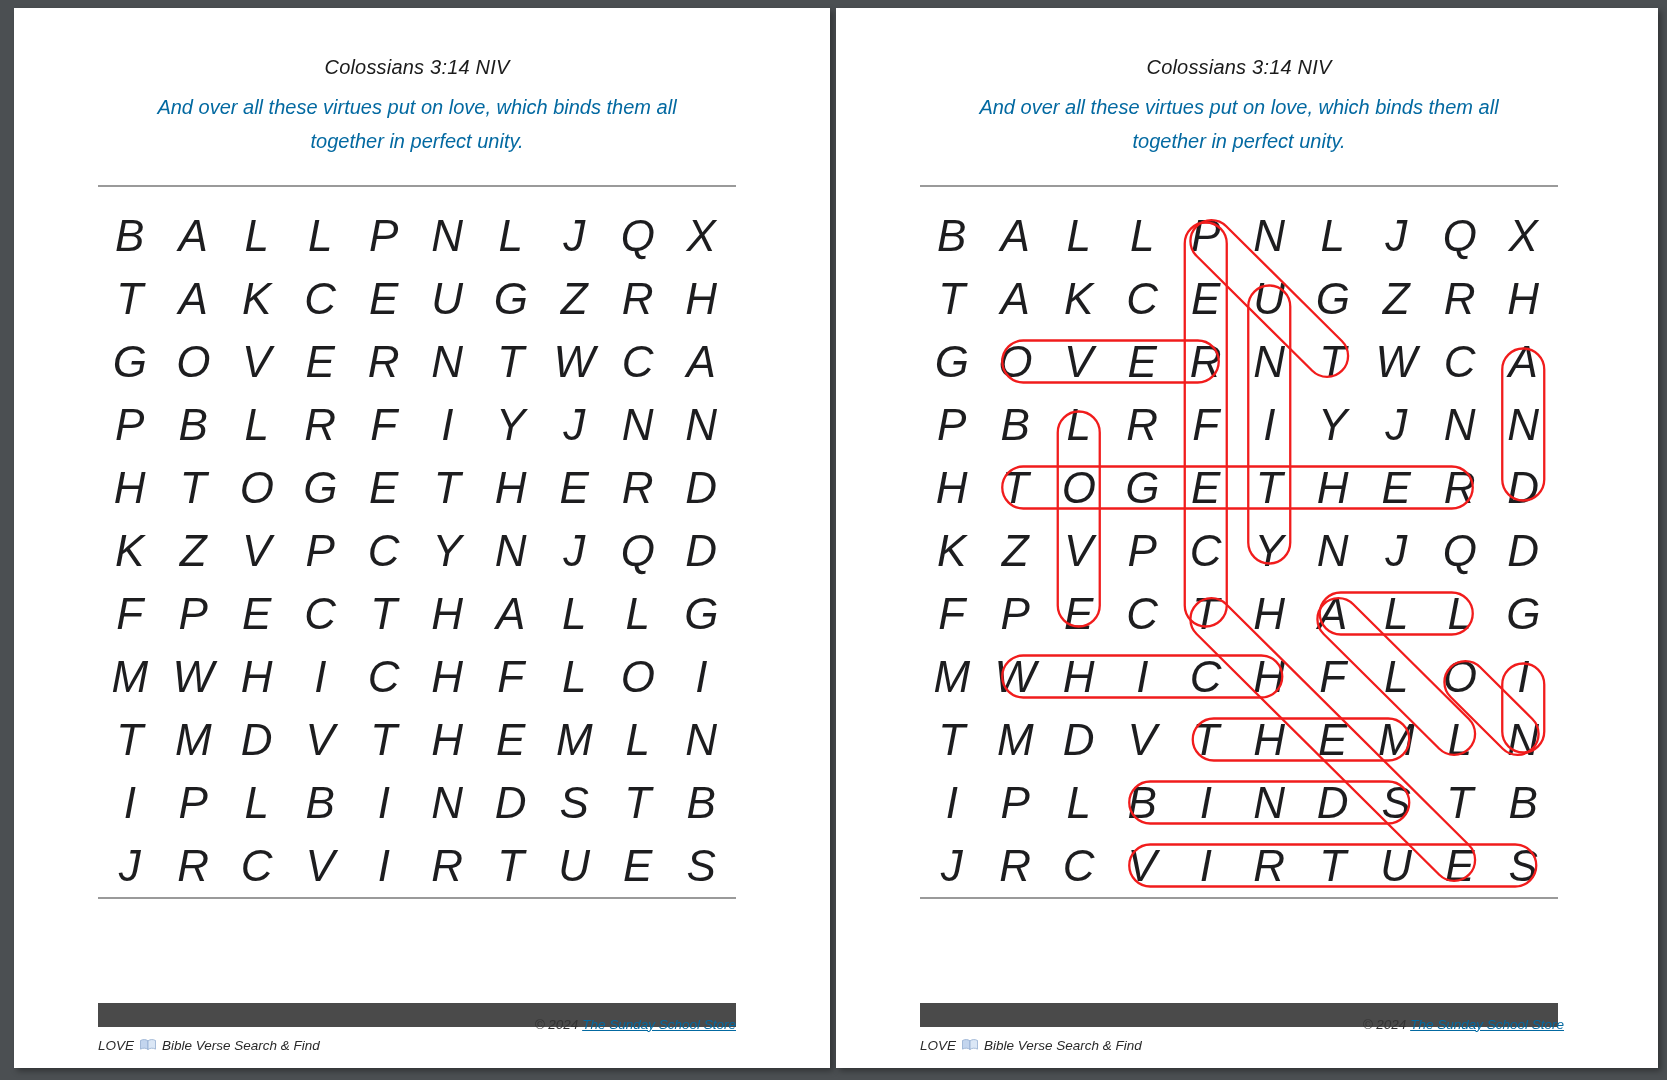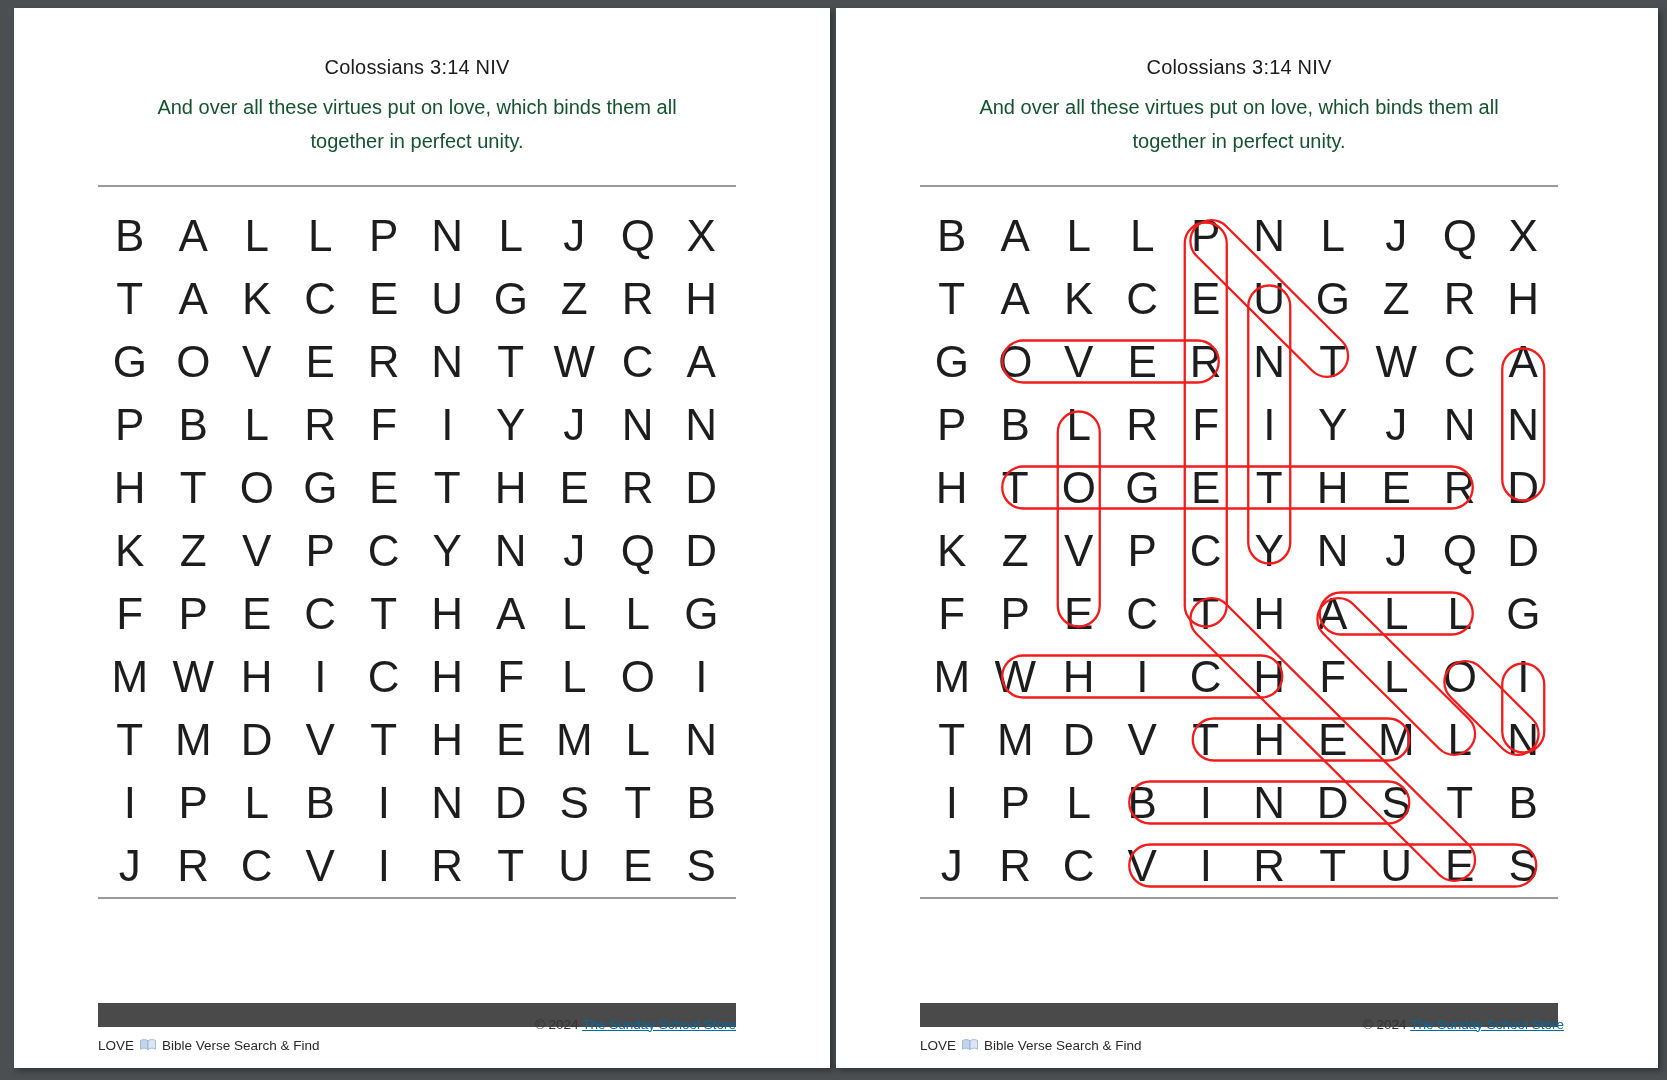--- a/index.html
+++ b/index.html
@@ -1,34 +1,34 @@
 <!DOCTYPE html>
 <html><head>
 <meta charset="utf-8">
 <style>
   html,body{margin:0;padding:0;}
   body{
     width:1667px;height:1080px;overflow:hidden;
     background:#4b4f52;
     font-family:"Liberation Sans", sans-serif;
   }
-  .viewer{position:relative;width:1529px;height:1080px;}
+  .viewer{position:relative;width:1529px;height:1080px;font-style:italic;}
   .page{
     position:absolute;top:8px;height:1060px;background:#ffffff;
     box-shadow:3px 3px 6px rgba(0,0,0,.35);
   }
   .page.left{left:14px;width:816px;}
   .page.right{left:836px;width:822px;}
   .page-title{
     position:absolute;top:48px;left:84px;width:638px;
     text-align:center;font-size:20px;color:#1b1b1b;letter-spacing:.2px;
   }
   .verse{
     position:absolute;top:82px;left:64px;width:678px;
-    text-align:center;font-size:20px;line-height:34px;color:#14532d;
+    text-align:center;font-size:20px;line-height:34px;color:#0369a1;
   }
   .rule{position:absolute;left:84px;width:638px;background:#9a9a9a;height:2px;}
   .rule.top{top:177px;}
   .rule.bottom{top:889px;}
   .rule.footer{top:995px;background:#4a4a4a;}
   .grid-area{position:absolute;left:84px;top:196px;width:635px;height:693px;}
   .letter-grid{
     position:absolute;left:0;top:0;width:635px;height:693px;
     display:grid;grid-template-columns:repeat(10,63.5px);grid-template-rows:repeat(11,63px);
   }

